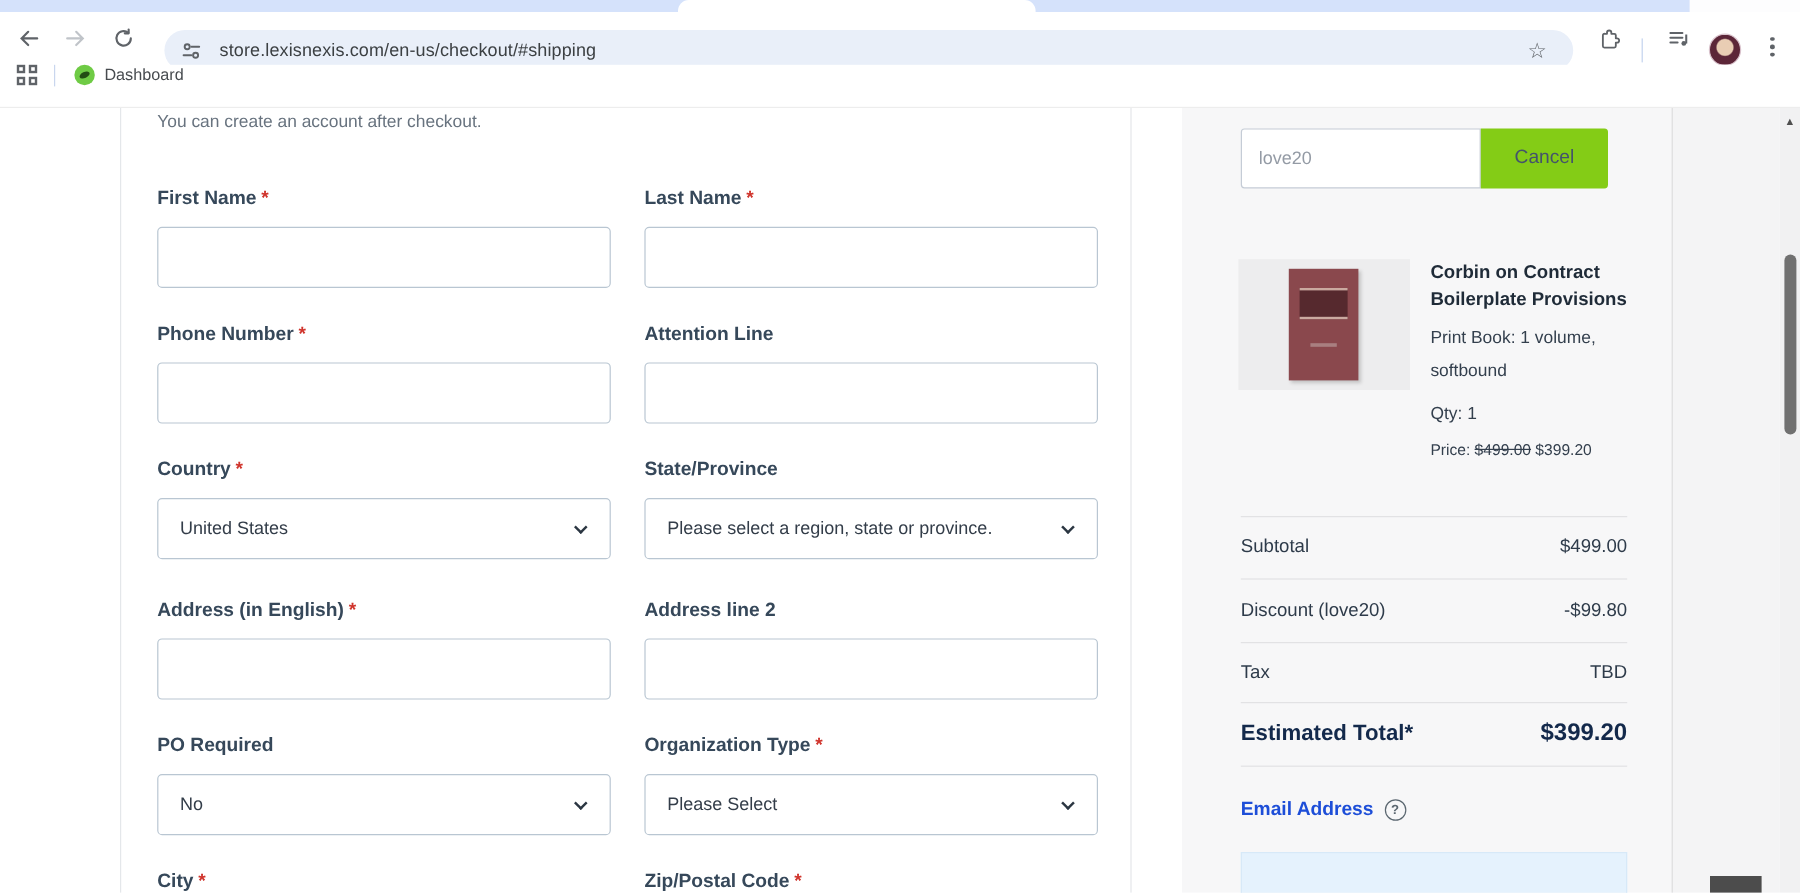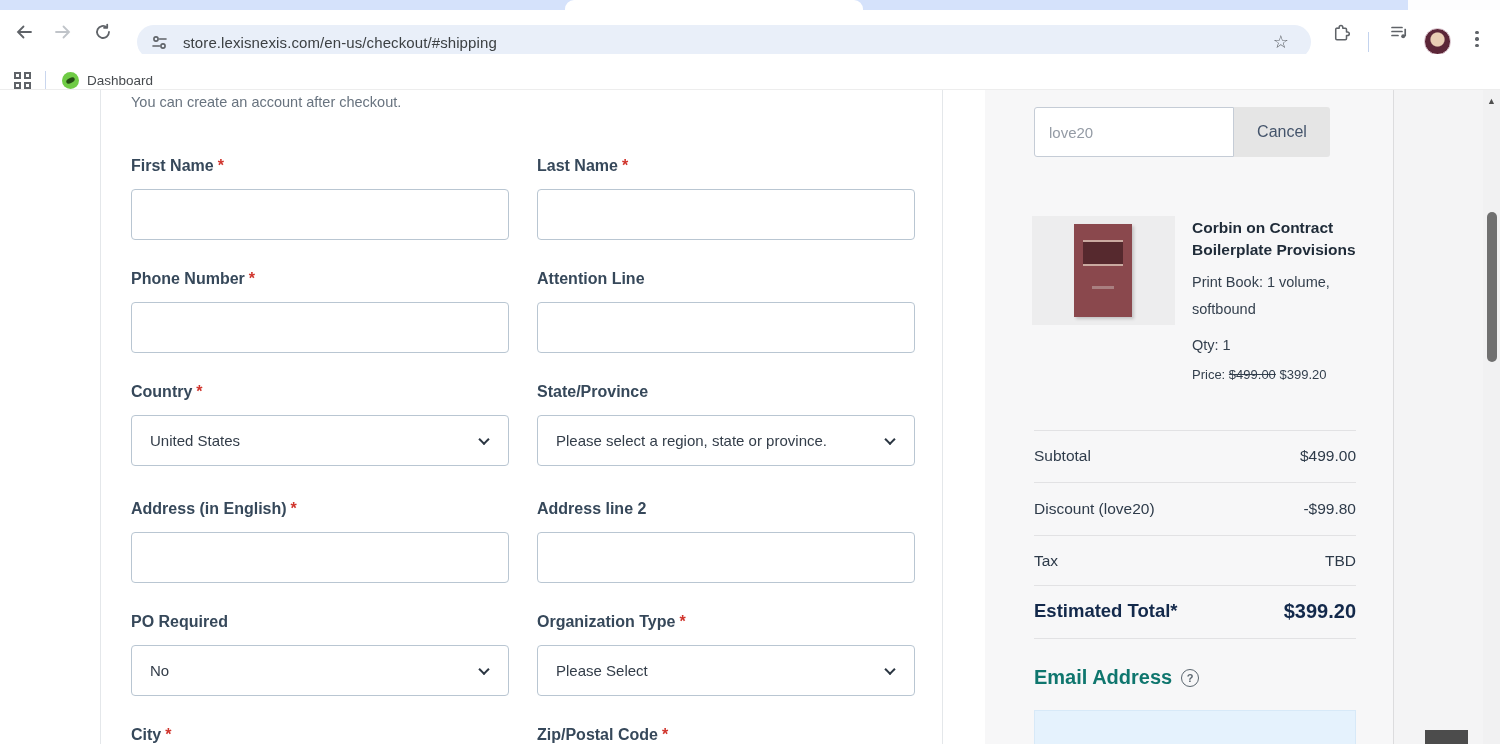--- a/index.html
+++ b/index.html
@@ -17,21 +17,21 @@
     border-radius:17px; display:flex; align-items:center; }
   .omni-tune { margin-left:13px; display:flex; align-items:center; }
   .omni-url { margin-left:14px; font-size:15px; color:#3c4043; letter-spacing:.1px; }
   .omni-star { position:absolute; right:22px; top:6px; font-size:18px; color:#5f6368; line-height:22px; }
   .tb-sep { position:absolute; left:1368px; top:22px; width:1px; height:20px; background:#c3d3ee; }
   .avatar { position:absolute; left:1424px; top:18px; width:27px; height:27px; border-radius:50%;
     background:radial-gradient(circle at 50% 42%, #e9cdb4 0 34%, #5c2638 40%); border:1px solid #d8c1cb; }
   .dots { position:absolute; left:1473px; top:21px; width:8px; display:flex; flex-direction:column; gap:3px; align-items:center; }
   .dots i { width:3.4px; height:3.4px; background:#5f6368; border-radius:50%; }
   .bookmarks { position:absolute; left:0; top:54px; width:1500px; height:36px; background:#fff;
-    border-bottom:1px solid #ededed; display:flex; align-items:flex-end; }
+    border-bottom:1px solid #ededed; display:flex; align-items:flex-start; }
   .apps-grid { margin-left:14px; display:grid; grid-template-columns:7px 7px; grid-gap:3px; }
   .apps-grid i { width:7px; height:7px; border:2px solid #5f6368; }
   .bm-sep { width:1px; height:18px; background:#c9d6ee; margin-left:14px; }
   .bookmark { display:flex; align-items:center; gap:8px; margin-left:16px; cursor:pointer; }
   .favicon { width:17px; height:17px; border-radius:50%; background:#6fcb45; position:relative; }
   .favicon i { position:absolute; left:4px; top:6px; width:9px; height:5px; border-radius:50%;
     background:#234d14; transform:rotate(-25deg); }
   .bm-label { font-size:13.5px; color:#474b4f; }
 
   
@@ -49,42 +49,42 @@
     position:relative; cursor:pointer; }
   .chev { position:absolute; right:20px; top:50%; width:8px; height:8px;
     border-right:2px solid #2b3642; border-bottom:2px solid #2b3642;
     transform:translateY(-70%) rotate(45deg); }
 
   
   .sidebar { position:absolute; left:985px; top:90px; width:408px; height:654px; background:#f7f7f8; }
   .promo-input { position:absolute; left:49px; top:17px; width:200px; height:50px; background:#fff;
     border:1px solid #c5ccd6; border-radius:3px 0 0 3px; padding:0 14px;
     font:15px "Liberation Sans", sans-serif; color:#949ba5; }
-  .promo-cancel { position:absolute; left:249px; top:17px; width:96px; height:50px; background:#e5e5e5;
+  .promo-cancel { position:absolute; left:249px; top:17px; width:106px; height:50px; background:#84cc16;
     border:none; border-radius:0 3px 3px 0; font:16px "Liberation Sans", sans-serif; color:#44546b; cursor:pointer; }
   .book-img { position:absolute; left:47px; top:126px; width:143px; height:109px; background:#ededee; }
   .book { position:absolute; left:42px; top:8px; width:58px; height:93px; background:#8a484d;
     box-shadow:2px 2px 3px rgba(0,0,0,.18); }
   .book-band { position:absolute; left:9px; top:16px; width:40px; height:26px; background:#56292e;
     border-top:2px solid #caa9a0; border-bottom:2px solid #caa9a0; }
   .book-line { position:absolute; left:18px; top:62px; width:22px; height:3px; background:#a97f80; }
   .prod-title { position:absolute; left:207px; top:127px; width:165px; font-size:15.5px; font-weight:bold;
     color:#1f2b38; line-height:22px; }
   .prod-sub1 { position:absolute; left:207px; top:184px; font-size:14.5px; color:#333f4d; }
   .prod-sub2 { position:absolute; left:207px; top:211px; font-size:14.5px; color:#333f4d; }
   .prod-qty  { position:absolute; left:207px; top:247px; font-size:14.5px; color:#333f4d; }
   .prod-price{ position:absolute; left:207px; top:277px; font-size:13px; color:#333f4d; }
   .strike { text-decoration:line-through; }
   .divider { position:absolute; left:49px; width:322px; height:1px; background:#e2e2e4; }
   .t-row { position:absolute; left:49px; width:322px; display:flex; justify-content:space-between;
     font-size:15.5px; color:#2e3b4a; }
   .t-row.em { font-size:18.5px; font-weight:bold; color:#13294b; }
   .t-row.em .t-val { font-size:20px; }
   .email-label-row { position:absolute; left:49px; top:576px; display:flex; align-items:center; gap:9px; }
-  .email-label { font-size:20px; font-weight:bold; color:#0f766e; }
+  .email-label { font-size:16px; font-weight:bold; color:#1d4ed8; }
   .help-icon { width:18px; height:18px; border:1.5px solid #5b6770; border-radius:50%; color:#5b6770;
     font-size:11px; font-weight:bold; display:flex; align-items:center; justify-content:center; }
   .email-input { position:absolute; left:49px; top:620px; width:322px; height:120px; background:#e5f2fd;
     border:1px solid #d7e9f8; }
 
   
   .right-strip { position:absolute; left:1393px; top:90px; width:90px; height:654px; background:#f4f4f5;
     border-left:1px solid #dcdcde; }
   .scroll-ch { position:absolute; left:1483px; top:90px; width:17px; height:654px; background:#f1f1f2; }
   .scroll-up { position:absolute; left:0; top:6px; width:17px; text-align:center; font-size:9px; color:#4f4f4f; cursor:pointer; }

